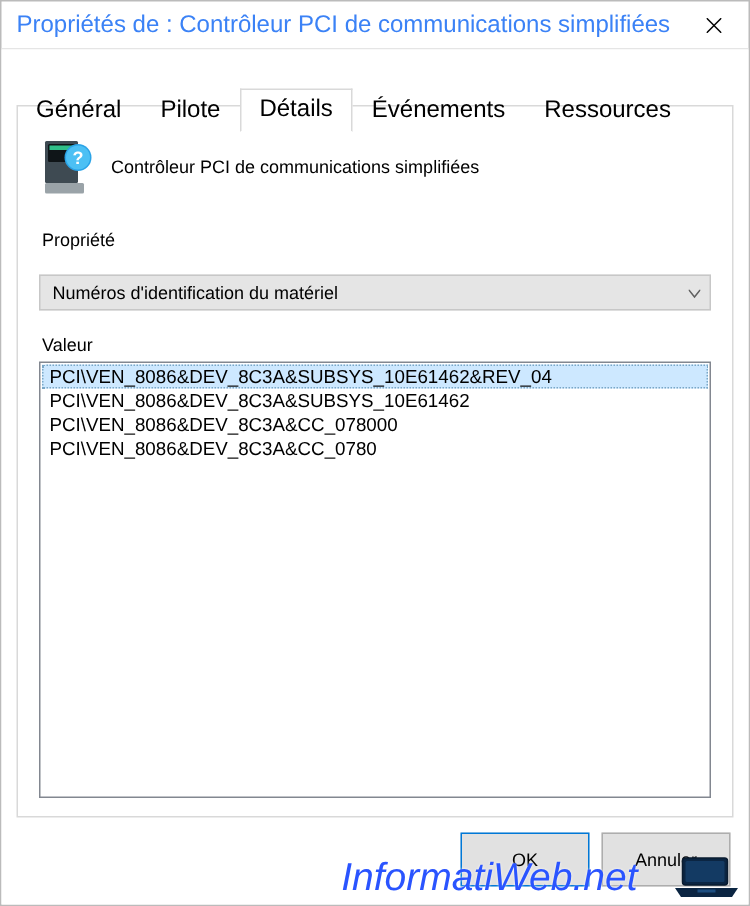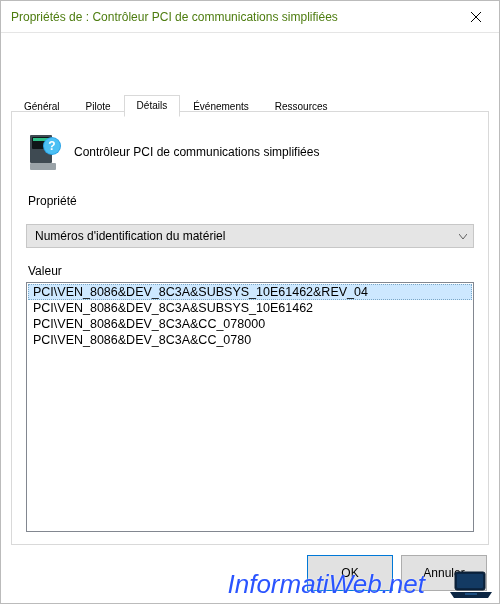--- a/index.html
+++ b/index.html
@@ -22,22 +22,22 @@
   }
   .titlebar {
     height: 32px;
     display: flex;
     align-items: center;
     padding: 0 0 0 10px;
     border-bottom: 1px solid #e5e5e5;
   }
   .titlebar .title {
     flex: 1;
-    font-size: 12px;
-    color: #4d7c0f;
+    font-size: 16px;
+    color: #3b82f6;
   }
   .titlebar .close {
     width: 46px; height: 31px;
     display: flex; align-items: center; justify-content: center;
   }
   .titlebar .close svg { width: 10px; height: 10px; }
   .client {
     flex: 1;
     padding: 8px 10px 10px 10px;
     background: #fff;
@@ -45,33 +45,32 @@
     flex-direction: column;
   }
   .tabstrip {
     display: flex;
     align-items: flex-end;
     position: relative;
     z-index: 2;
   }
   .tab {
     padding: 4px 12px 5px 12px;
-    font-size: 10px;
+    font-size: 16px;
     color: #000;
     border: 1px solid transparent;
     border-bottom: none;
     position: relative;
-    top: 6px;
+    top: 18px;
     cursor: default;
   }
   .tab.active {
     background: #fff;
     border-color: #d9d9d9;
     border-bottom: 1px solid #fff;
-    margin-top: 48px;
   }
   .tabpage {
     flex: 1;
     border: 1px solid #d9d9d9;
     background: #fff;
     padding: 14px 14px 12px 14px;
     display: flex;
     flex-direction: column;
   }
   .device-header {

